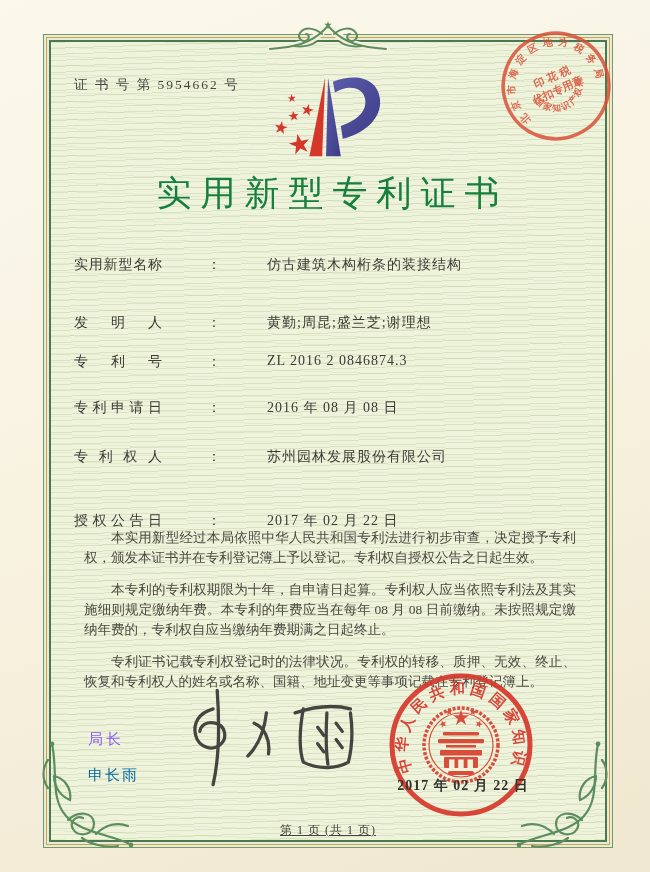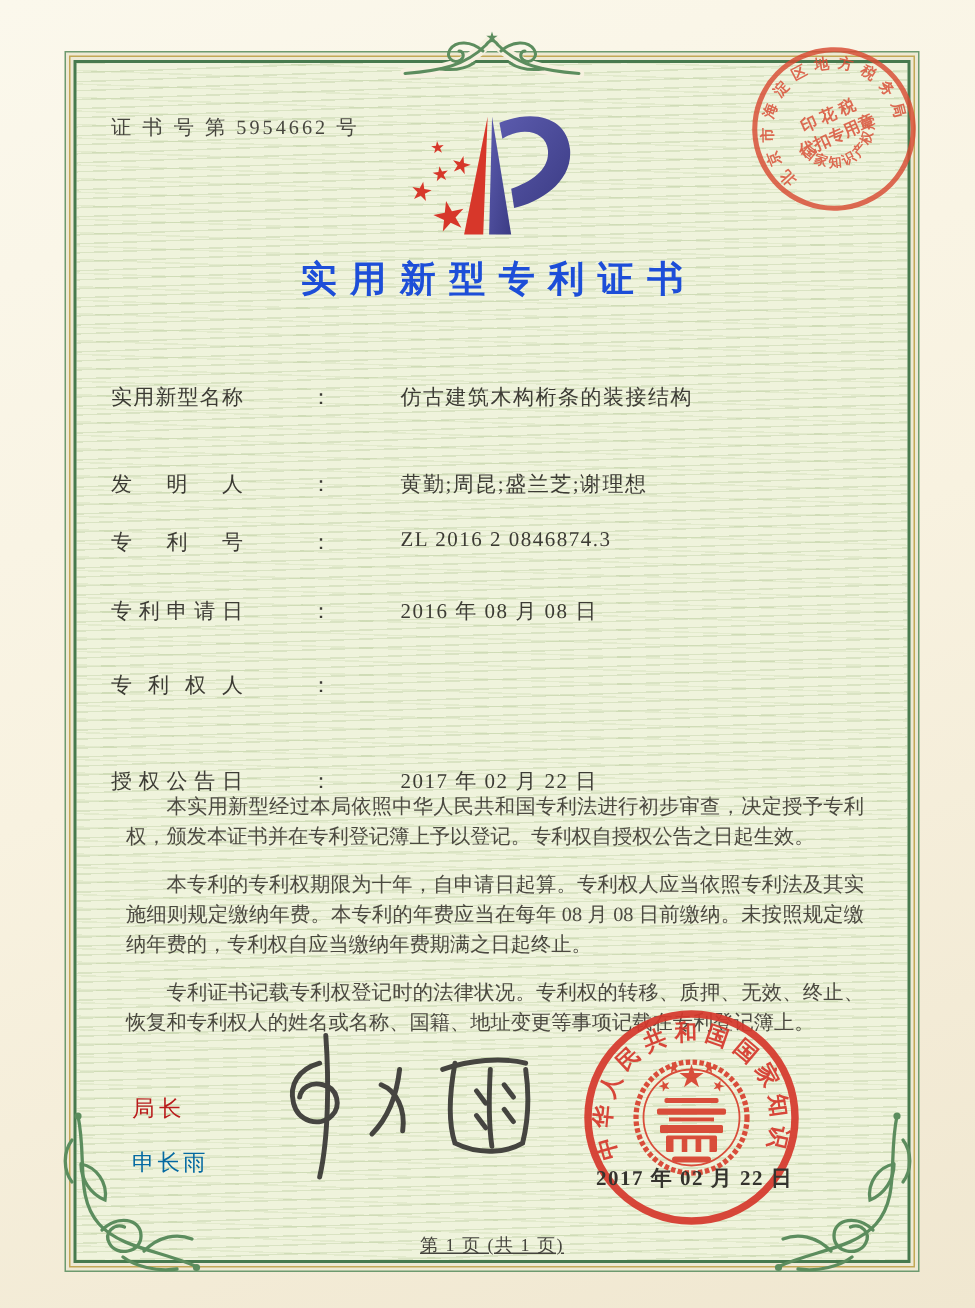--- a/index.html
+++ b/index.html
@@ -20,36 +20,36 @@
     z-index:1;
   }
   .ornament{position:absolute;z-index:2;}
   .cert-number{
     position:absolute;left:74px;top:76px;z-index:3;
     font-size:13.5px;letter-spacing:2px;color:#47463f;
   }
   .logo{position:absolute;left:256px;top:70px;width:148px;height:102px;z-index:3;}
   .title{
     position:absolute;left:49px;right:43px;top:170px;z-index:3;
-    text-align:center;font-size:24px;font-weight:700;letter-spacing:9px;
-    color:#1d4ed8;text-indent:9px;
+    text-align:center;font-size:35px;font-weight:400;letter-spacing:9px;
+    color:#15803d;text-indent:9px;
   }
   .fields{position:absolute;left:74px;top:0;z-index:3;width:480px;}
   .field-row{position:absolute;display:flex;font-size:14px;color:#3c3b34;white-space:nowrap;gap:44px;}
   .field-label{display:inline-block;width:88px;text-align:justify;text-align-last:justify;}
   .field-colon{margin:0 2px 0 1px;}
   .field-value{letter-spacing:1px;}
   .row0{top:256px;} .row1{top:314px;} .row2{top:353px;}
   .row3{top:399px;} .row4{top:448px;} .row5{top:492px;margin-top:20px;}
   .body-text{
     position:absolute;left:72px;top:516px;width:516px;z-index:3;
     font-size:13.5px;line-height:20px;color:#4b4940;text-align:justify;
   }
   .body-text p{margin:12px;text-indent:2em;}
-  .director-title{position:absolute;left:88px;top:730px;font-size:15px;letter-spacing:3px;z-index:3;color:#b91c1c;}
+  .director-title{position:absolute;left:88px;top:730px;font-size:15px;letter-spacing:3px;z-index:3;color:#8b5cf6;}
   .director-name{position:absolute;left:88px;top:766px;font-size:15px;letter-spacing:2px;z-index:3;color:#0369a1;}
   .signature{position:absolute;left:168px;top:678px;width:205px;height:118px;z-index:3;}
   .seal{position:absolute;left:386px;top:670px;width:150px;height:150px;z-index:4;opacity:.92;}
   .seal-date{
     position:absolute;left:388px;top:777px;width:150px;text-align:center;z-index:5;
     font-size:14px;font-weight:600;letter-spacing:1px;color:#34332e;white-space:nowrap;
   }
   .tax-stamp{
     position:absolute;left:496px;top:26px;width:120px;height:120px;z-index:5;
     transform:rotate(-24deg);opacity:.82;
@@ -145,20 +145,21 @@
       <span class="field-value">ZL 2016 2 0846874.3</span>
   </div>
   <div class="field-row row3">
     <span class="field-label">专利申请日</span>
       <span class="field-colon">：</span>
       <span class="field-value">2016 年 08 月 08 日</span>
   </div>
   <div class="field-row row4">
     <span class="field-label">专利权人</span>
       <span class="field-colon">：</span>
+      <span class="field-value">苏州园林发展股份有限公司</span>
   </div>
   <div class="field-row row5">
     <span class="field-label">授权公告日</span>
       <span class="field-colon">：</span>
       <span class="field-value">2017 年 02 月 22 日</span>
   </div>
 </div>
 
 <div class="body-text">
   <p>本实用新型经过本局依照中华人民共和国专利法进行初步审查，决定授予专利权，颁发本证书并在专利登记簿上予以登记。专利权自授权公告之日起生效。</p>

